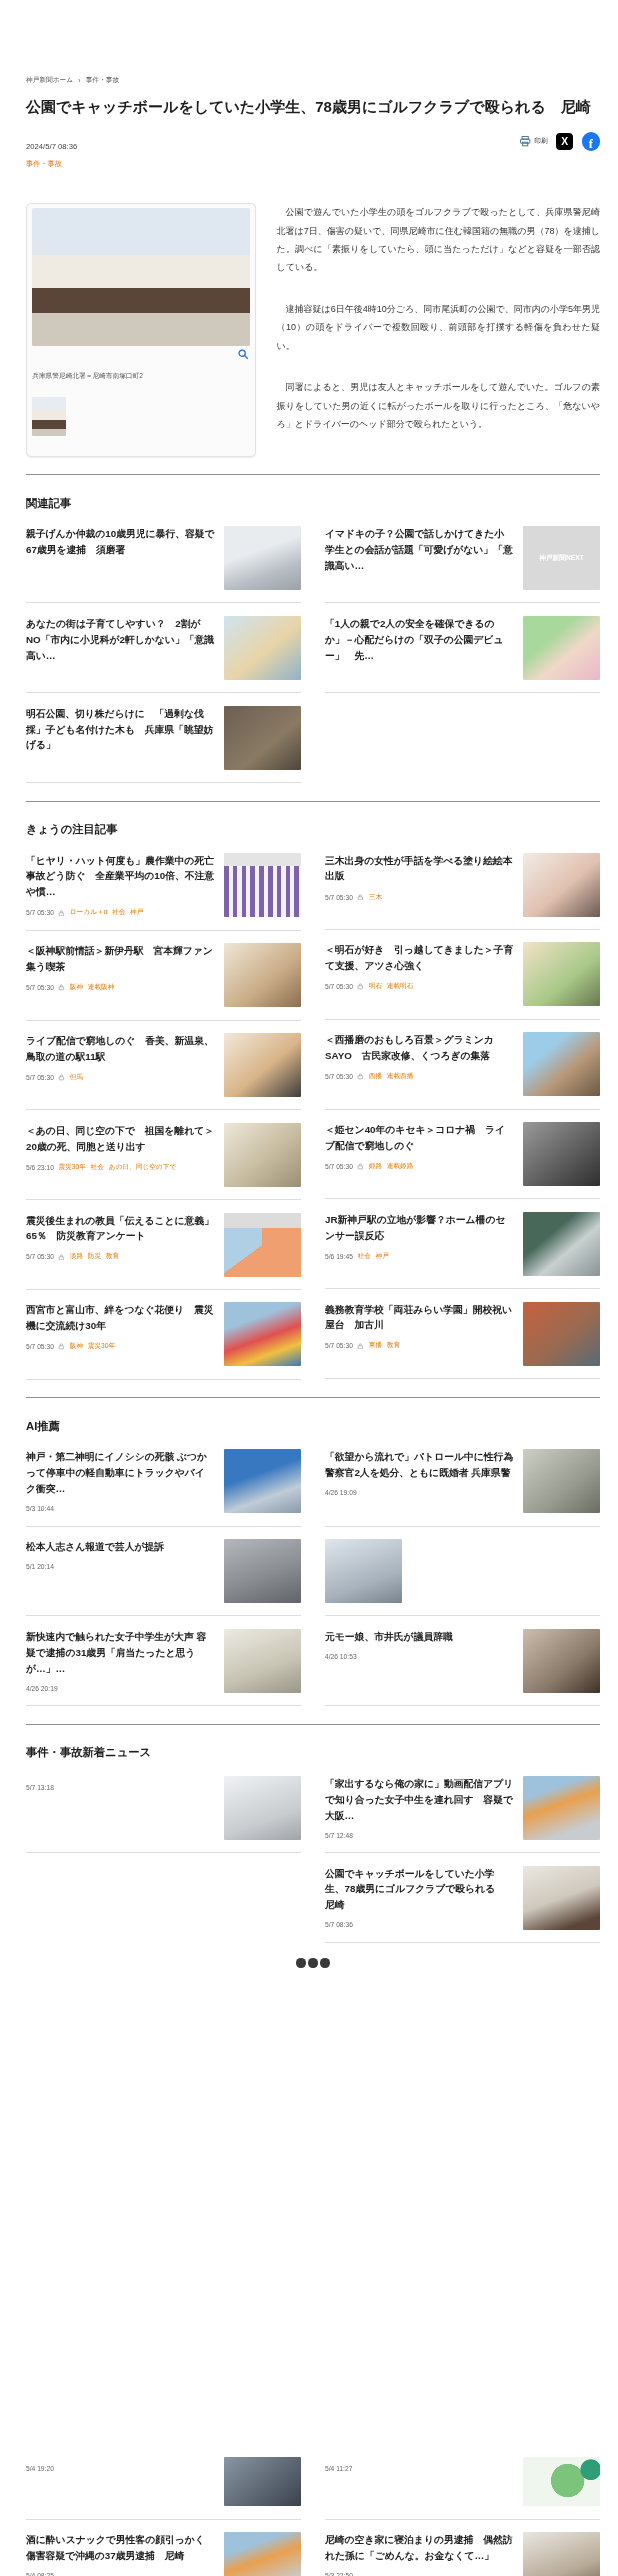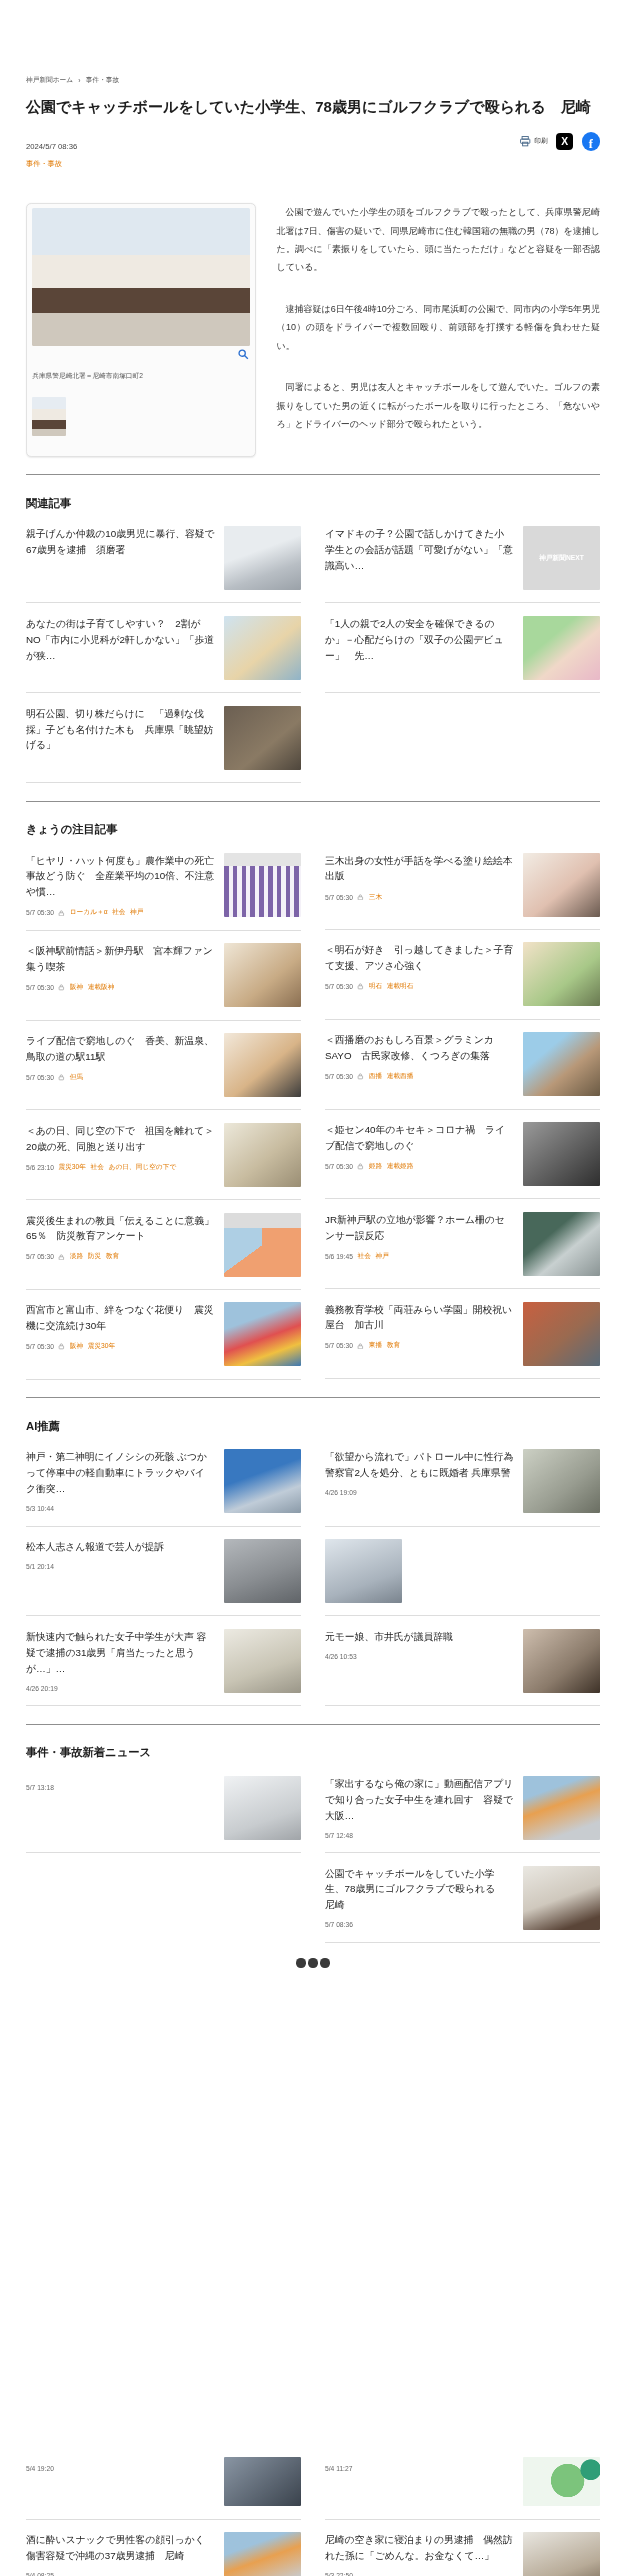--- a/index.html
+++ b/index.html
@@ -30,21 +30,21 @@
      background:linear-gradient(180deg,#e6ecf2 0 30%,#efeae2 30% 60%,#5a4538 60% 82%,#cfc8bd 82% 100%);}
   .article-body{flex:1;font-size:9px;line-height:2.05;color:#333;text-align:justify;}
   .article-body p{margin:0 0 23px;text-indent:1em;}
   
   .section-sep{border-top:0.5px solid #8f8f8f;margin-top:17.5px;}
   .sec-heading{font-size:11.3px;font-weight:bold;margin:20.6px 0 3.1px;color:#1e1e1e;}
   .cols{display:flex;gap:24px;align-items:flex-start;}
   .col{width:275px;flex:none;}
   .item{display:flex;gap:9.3px;padding:12.4px 0;border-bottom:0.5px solid #ddd;align-items:flex-start;}
   .item-body{flex:1;min-width:0;}
-  .item-title{font-size:9.8px;font-weight:normal;line-height:1.62;color:#222;}
+  .item-title{font-size:9.8px;font-weight:bold;line-height:1.62;color:#222;}
   .item-meta{margin-top:8.2px;font-size:6.7px;color:#666;display:flex;gap:4.6px;align-items:center;flex-wrap:wrap;}
   .item-meta .tag{color:#e07800;}
   .th{width:77px;height:64px;flex:none;border-radius:1px;display:flex;align-items:center;justify-content:center;}
   .th-next{background:#d9d9d9;color:#fff;font-size:6.7px;font-weight:bold;}
   .th-building-gray{background:linear-gradient(160deg,#e8ecef 0 40%,#b8bec4 70%,#9aa1a8);}
   .th-family{background:linear-gradient(140deg,#cfe3f0,#e8d4a8 55%,#8fb3c8);}
   .th-twins{background:linear-gradient(140deg,#a8d89c 0 35%,#f0d8c8 60%,#e8b8c8);}
   .th-aerial{background:linear-gradient(140deg,#6b5f52,#8a7a64 60%,#4e463c);}
   .th-barchart{background:
       linear-gradient(#e4e4e4 0 20%,rgba(255,255,255,0) 20%),
@@ -138,21 +138,21 @@
   <div class="cols" id="related-cols">
       <div class="col">
         <div class="item">
           <div class="item-body">
             <div class="item-title">親子げんか仲裁の10歳男児に暴行、容疑で67歳男を逮捕　須磨署</div>
           </div>
           <div class="th th-building-gray"></div>
         </div>
         <div class="item">
           <div class="item-body">
-            <div class="item-title">あなたの街は子育てしやすい？　2割がNO「市内に小児科が2軒しかない」「歩道が狭…</div>
+            <div class="item-title">あなたの街は子育てしやすい？　2割がNO「市内に小児科が2軒しかない」「意識高い…</div>
           </div>
           <div class="th th-family"></div>
         </div>
         <div class="item">
           <div class="item-body">
             <div class="item-title">明石公園、切り株だらけに　「過剰な伐採」子ども名付けた木も　兵庫県「眺望妨げる」</div>
           </div>
           <div class="th th-aerial"></div>
         </div>
       </div>

